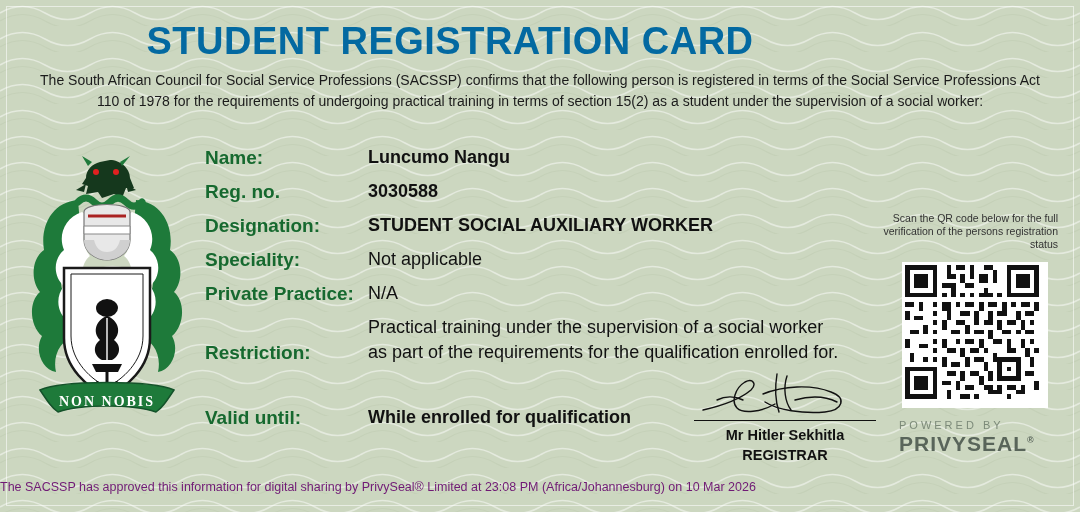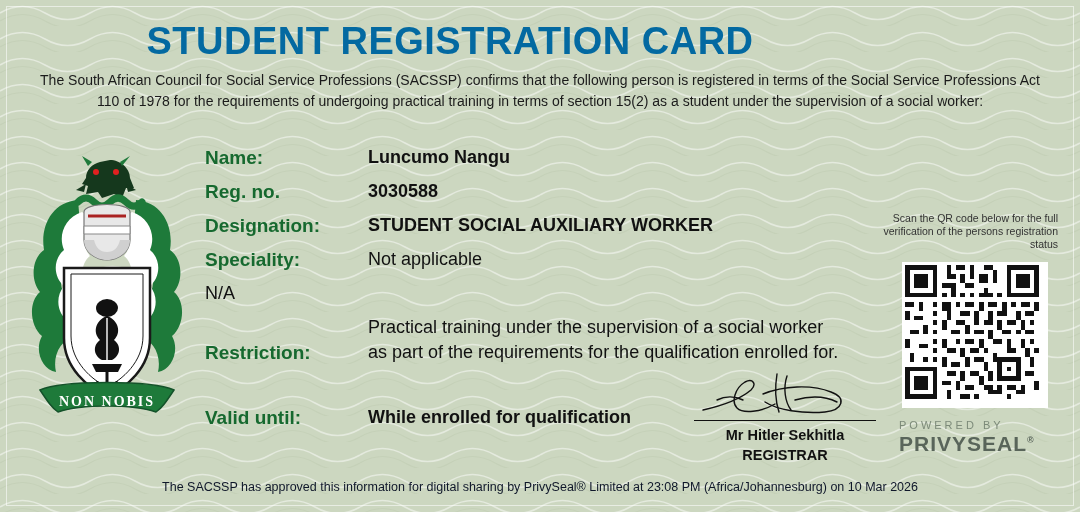--- a/index.html
+++ b/index.html
@@ -174,23 +174,22 @@
     font-size: 14.5px;
     font-weight: bold;
     color: #111;
     line-height: 20px;
   }
   #footer {
     position: absolute;
     left: 0;
     bottom: 18px;
     width: 1080px;
-    text-align: center;
     font-size: 12.5px;
-    color: #0f172a;
+    color: #701a75;
   }
 </style>
 </head>
 <body>
 
 <div id="card">
 
   <svg id="waves" viewBox="0 0 1080 512" preserveAspectRatio="none">
     <defs>
       <pattern id="wavePat" x="0" y="0" width="180" height="26" patternUnits="userSpaceOnUse">
@@ -257,20 +256,21 @@
     </div>
     <div class="field-row">
       <div class="field-label">Designation:</div>
       <div class="field-value bold">STUDENT SOCIAL AUXILIARY WORKER</div>
     </div>
     <div class="field-row">
       <div class="field-label">Speciality:</div>
       <div class="field-value">Not applicable</div>
     </div>
     <div class="field-row">
+      <div class="field-label">Private Practice:</div>
       <div class="field-value">N/A</div>
     </div>
     <div class="field-row">
       <div class="field-label">Restriction:</div>
       <div class="field-value">
         <span>Practical training under the supervision of a social worker</span>
         <span class="line2">as part of the requirements for the qualification enrolled for.</span>
       </div>
     </div>
   </div>

